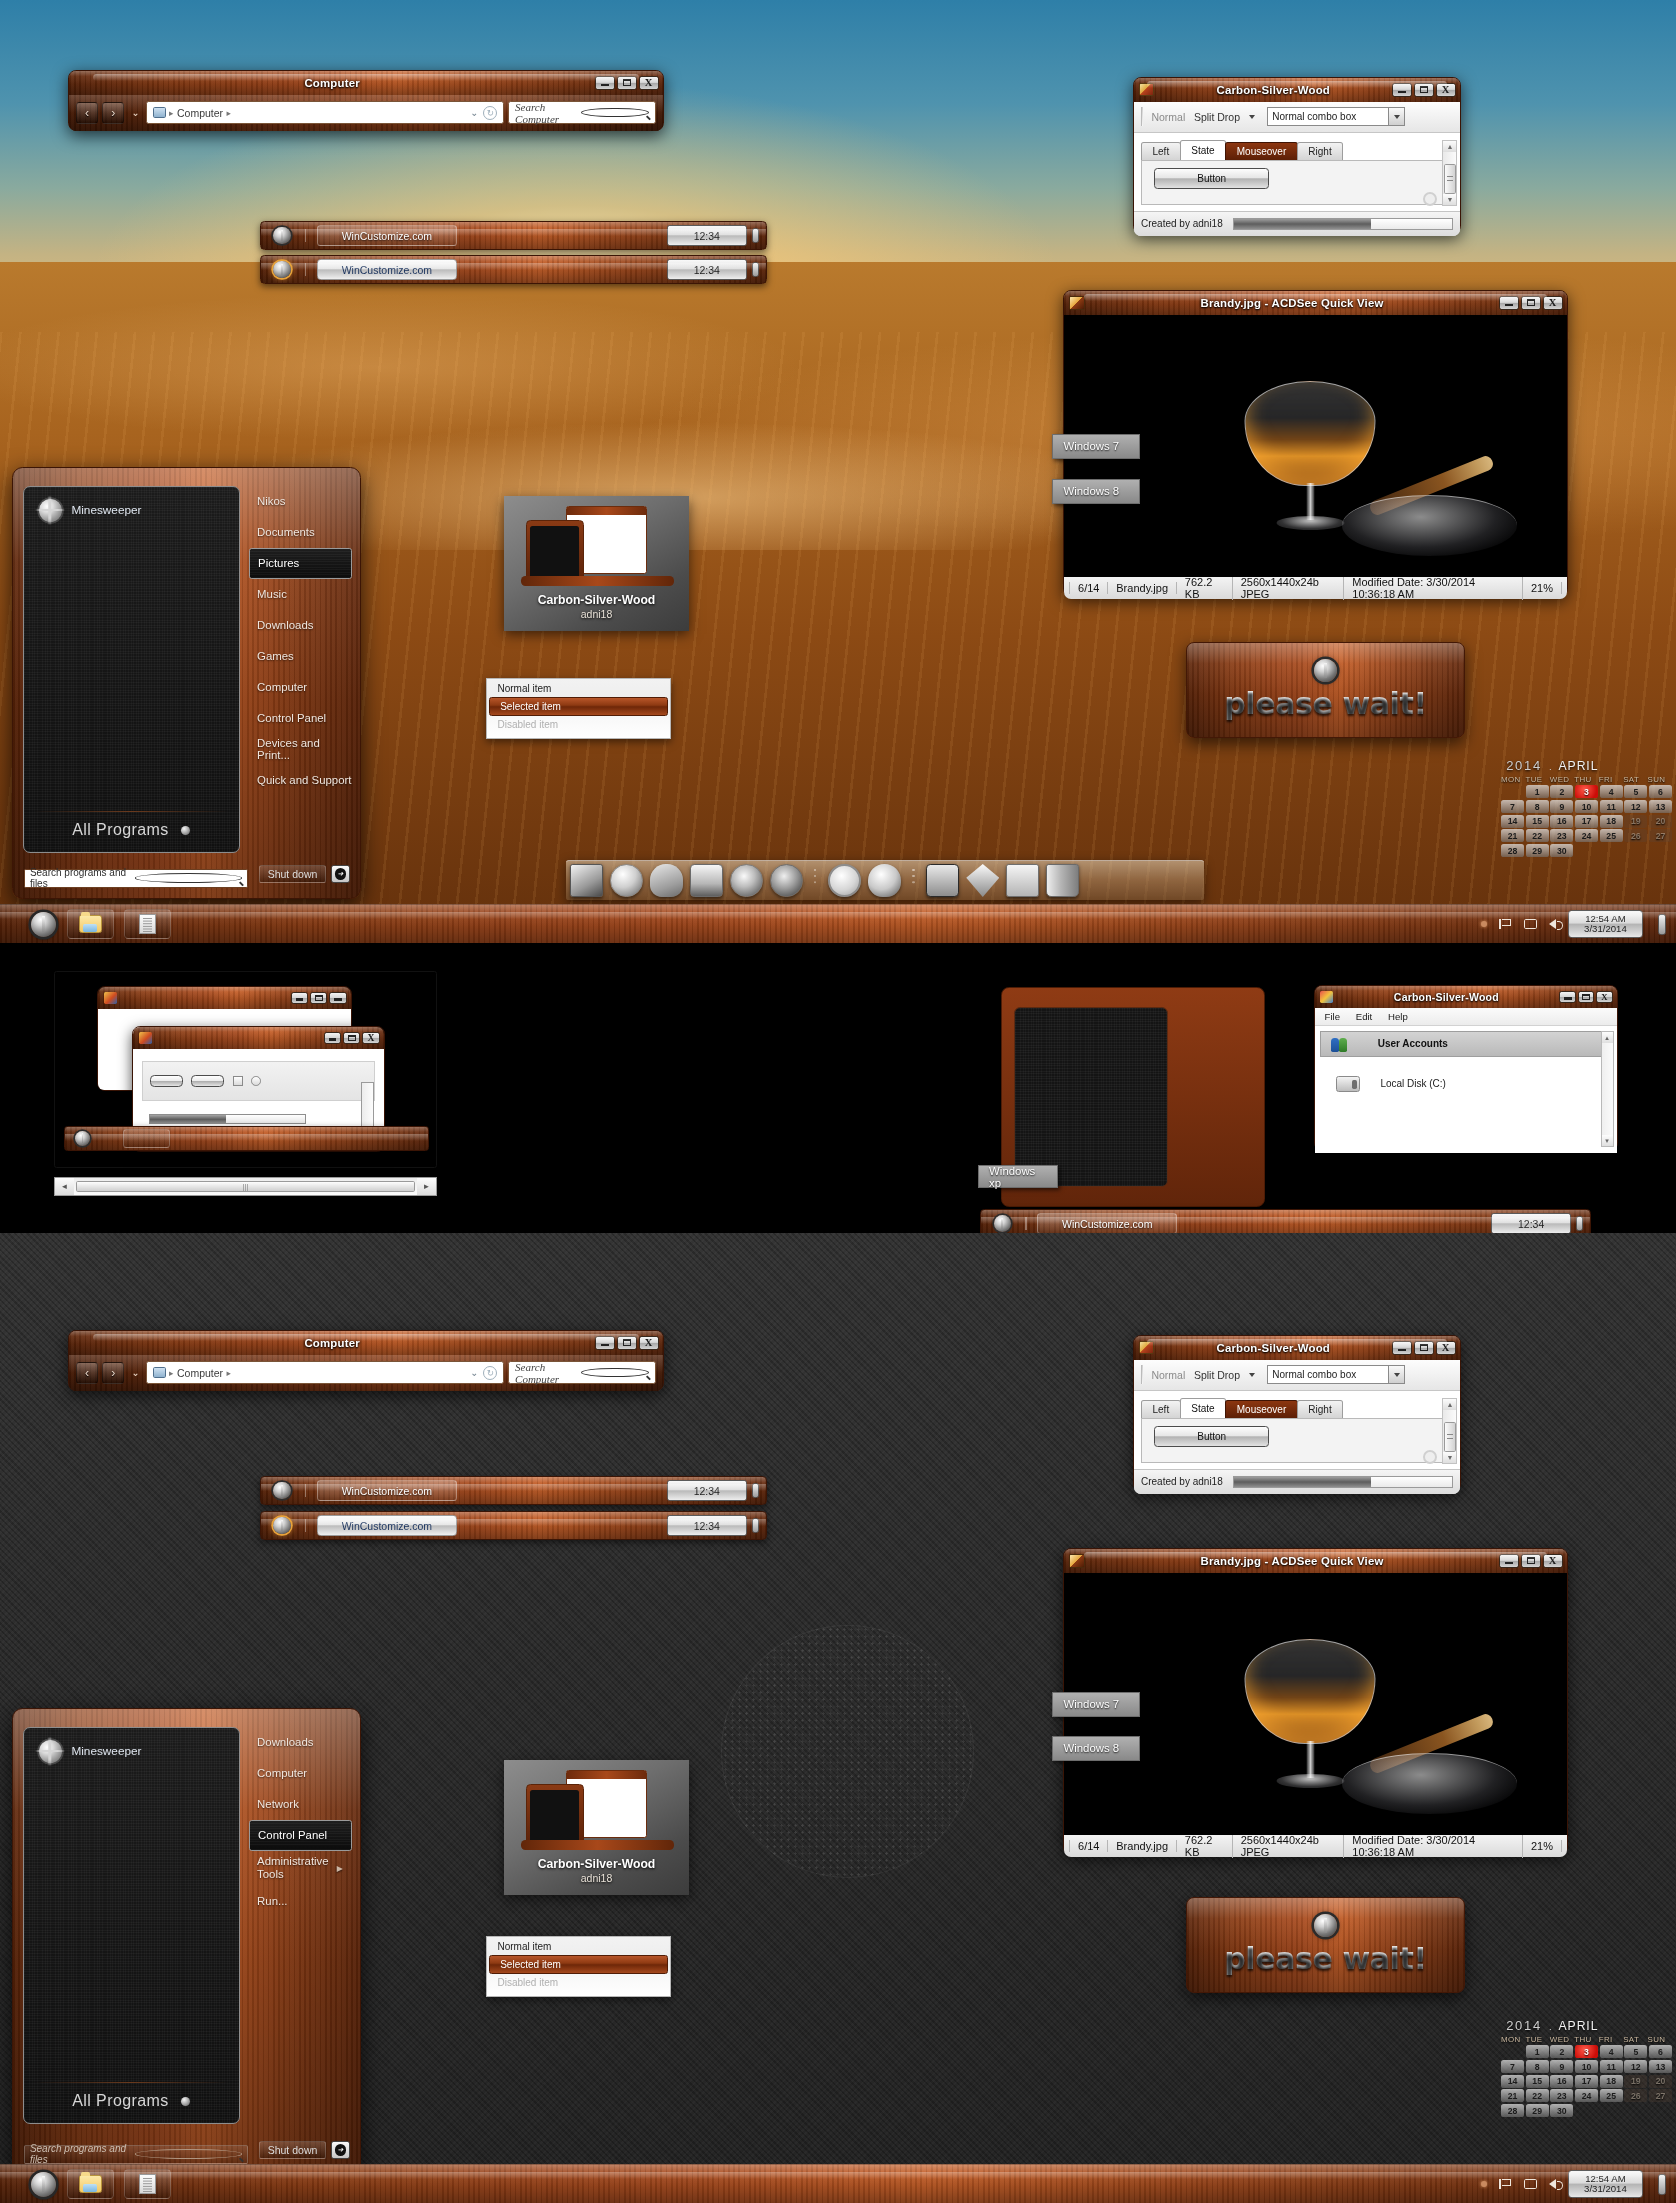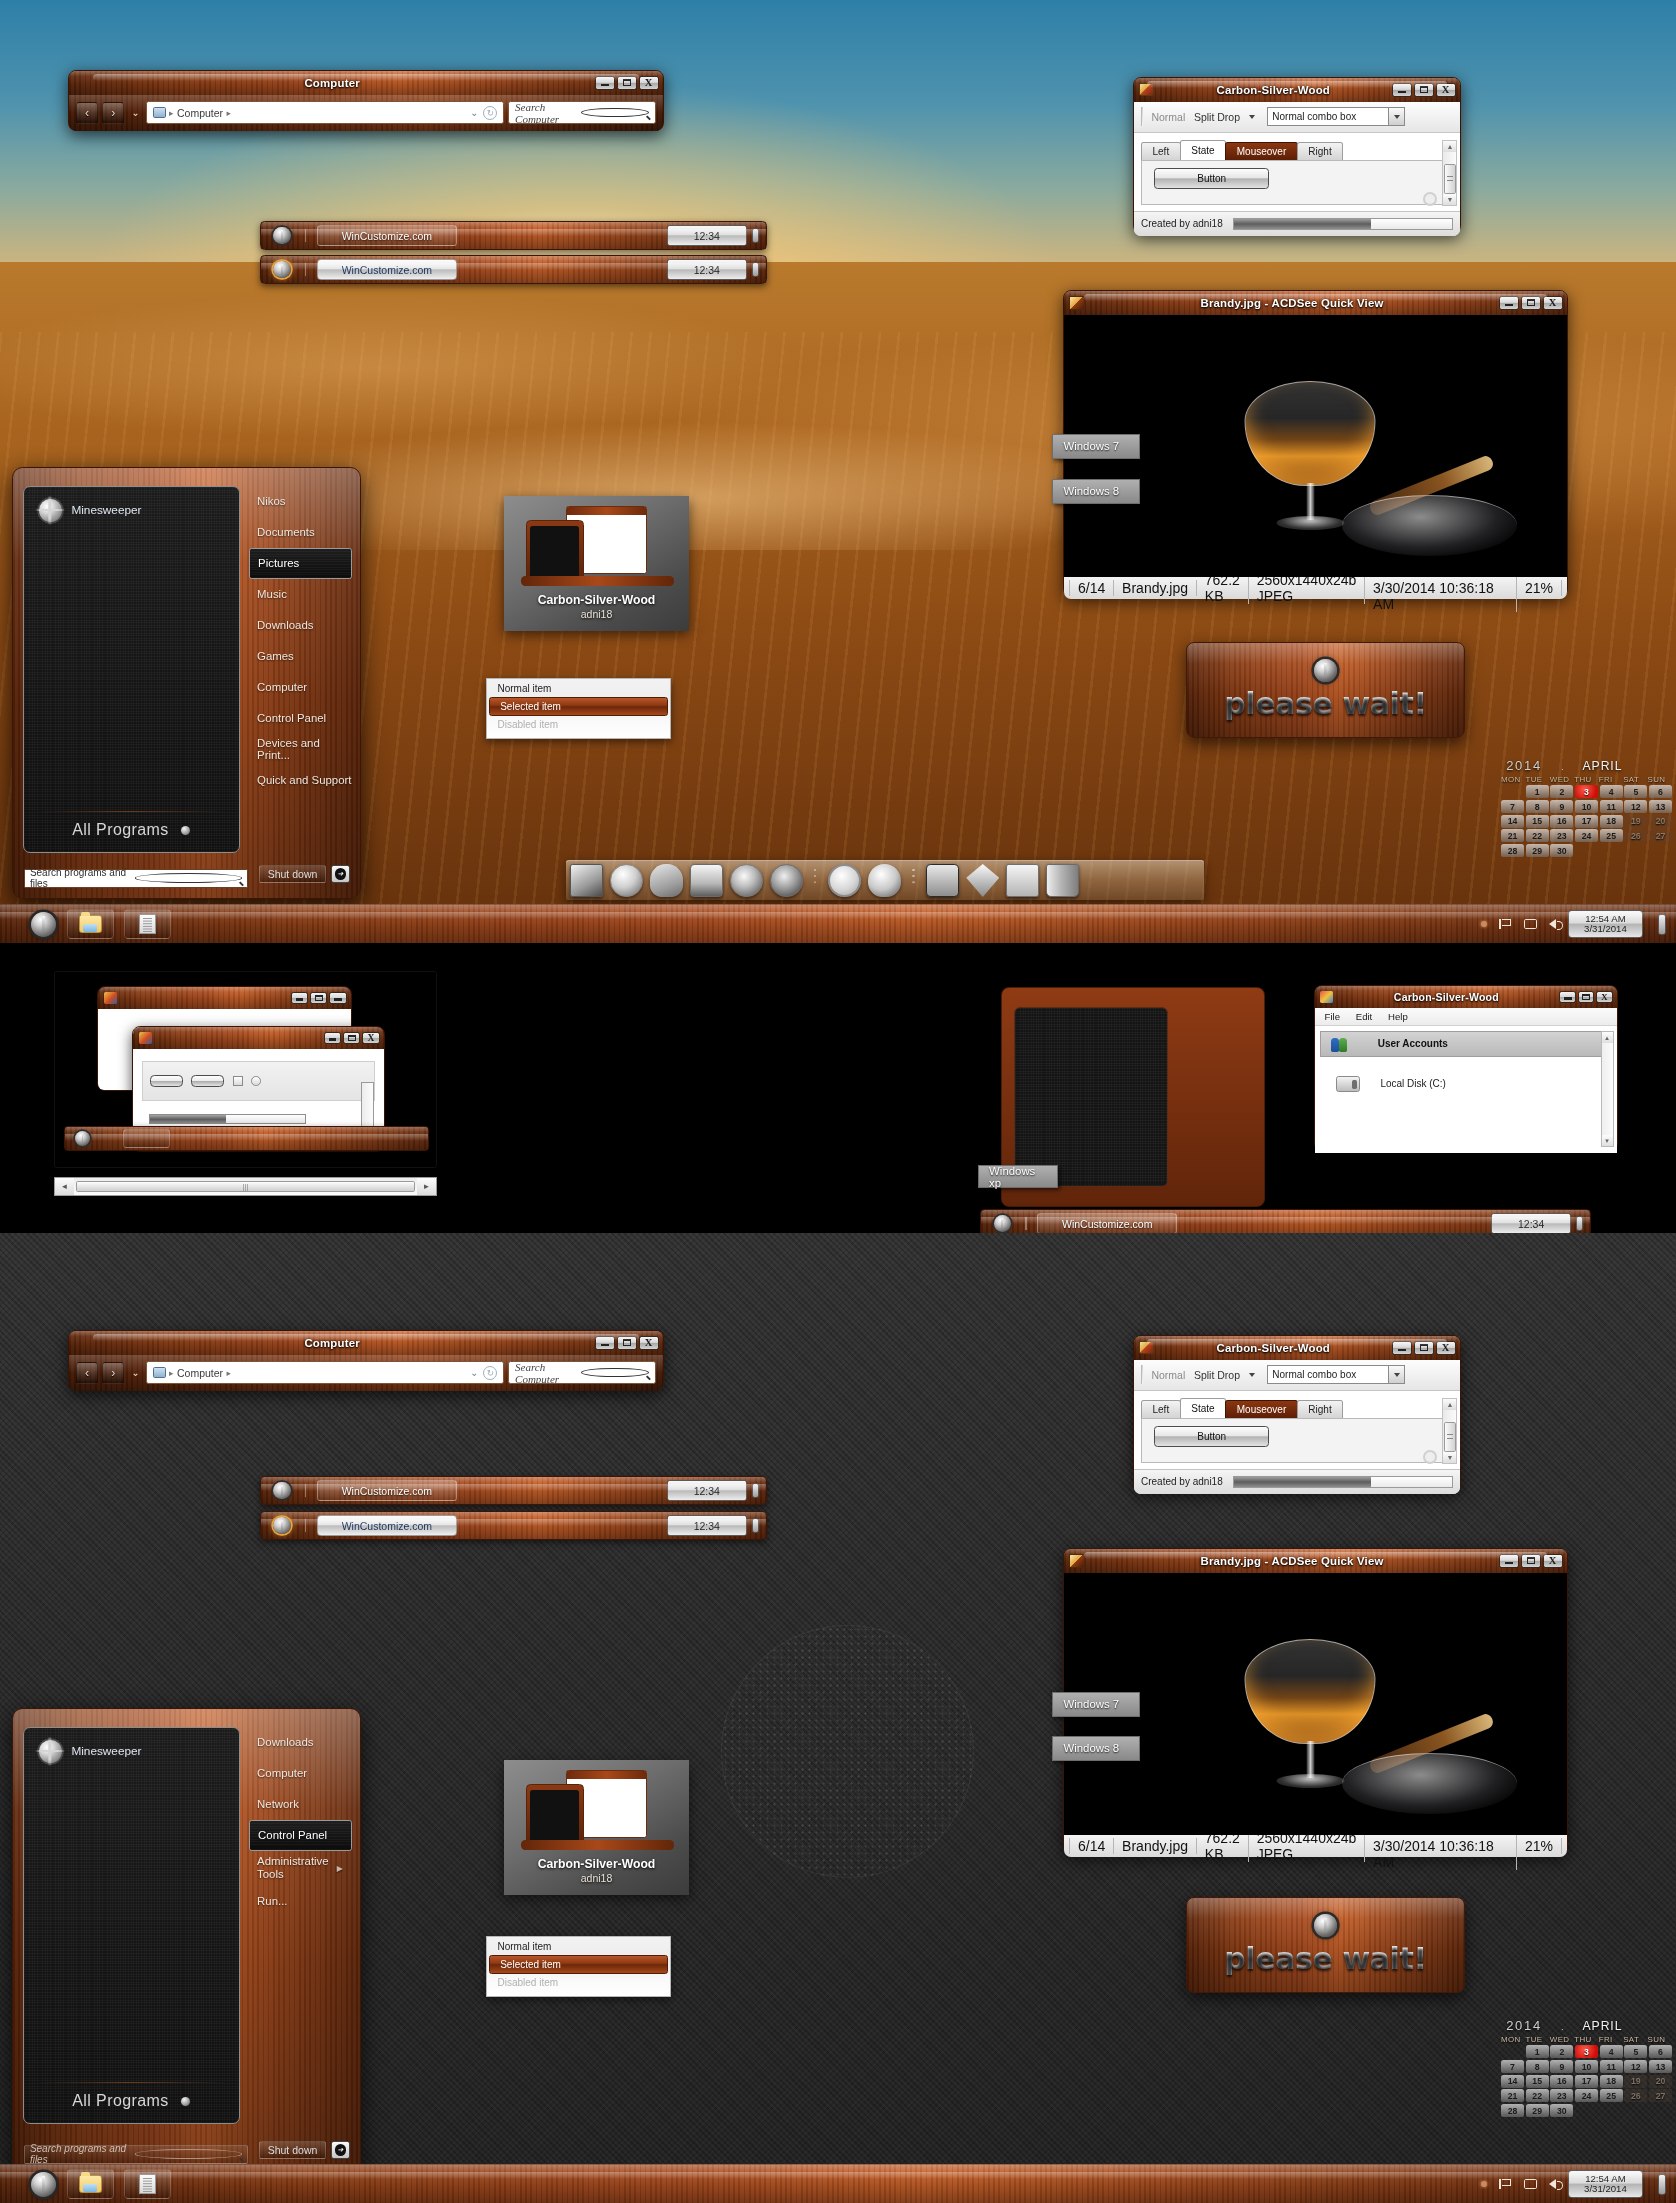--- a/index.html
+++ b/index.html
@@ -132,21 +132,21 @@
   .csw-status .st-txt { font-size:10px; color:#222; }
   .prog { flex:1; height:12.2px; border:0.9px solid #9a9a9a; background:linear-gradient(180deg,#fff,#eaeaea); }
   .prog i { display:block; height:100%; background:linear-gradient(180deg,#9d9d9d,#5e5e5e 50%,#8e8e8e); }
 
   
   .acdsee { width:505px; height:307px; }
   .acd-ico { width:15.7px;height:14px;margin-left:5.2px;border-radius:1.7px;
      background:linear-gradient(135deg,#fde8b0,#e6a63c 48%,#8c3a12 50%,#4d1c06); border:0.9px solid #4a2a0c; }
   .acd-canvas { height:262px; background:#000; position:relative; overflow:hidden; }
   .acd-status { height:22px; background:linear-gradient(180deg,#f4f4f4,#dadada); border-radius:0 0 7px 7px;
-     display:flex; align-items:center; padding:0 5.2px; font-size:14px; color:#111; }
+     display:flex; align-items:center; padding:0 5.2px; font-size:11px; color:#111; }
   .acd-status span { padding:0 7.9px; border-right:0.9px solid #b5b5b5; }
   .acd-status span:first-child { border-left:0.9px solid #b5b5b5; }
 
   
   .glass { position:absolute; left:49%; top:8%; transform:translateX(-50%); width:131px; height:218px; }
   .glass-bowl { position:absolute; left:0; top:45px; width:131px; height:105px; border-radius:50% 50% 46% 46%/38% 38% 62% 62%;
      background:linear-gradient(180deg, rgba(255,255,255,.20) 0%, rgba(210,210,215,.18) 35%, rgba(150,90,30,.75) 56%, rgba(230,150,40,.95) 72%, rgba(120,60,15,.9) 100%);
      border:1.7px solid rgba(255,255,255,.55); box-shadow:inset 0 -12.2px 19px rgba(255,170,50,.6); }
   .glass-stem { position:absolute; left:50%; top:147px; width:8.7px; height:37px; margin-left:-4.4px;
      background:linear-gradient(90deg,rgba(255,255,255,.15),rgba(255,255,255,.8),rgba(255,255,255,.15)); }
@@ -236,21 +236,21 @@
   .pw-orb:after { content:""; position:absolute; left:50%; top:18%; width:2.2px; height:64%; margin-left:-1.1px;
      background:linear-gradient(#f4f4f4,#888); }
   .pw-txt { font-size:30px; font-weight:bold; letter-spacing:-0.4px;
      font-family:"DejaVu Sans", sans-serif;
      background:linear-gradient(180deg,#ffffff 0%,#e2e2e2 40%,#9a9a9a 52%,#f0f0f0 100%);
      -webkit-background-clip:text; background-clip:text; color:transparent;
      text-shadow:0 1.7px 2.6px rgba(0,0,0,.75); }
 
   
   .calendar { position:absolute; width:171px; }
-  .cal-head { display:flex; gap:19px; align-items:baseline; padding-left:5.2px;text-align:center; }
+  .cal-head { display:flex; gap:7px; align-items:baseline; padding-left:5.2px;text-align:center; }
   .cal-year { font-size:13px; color:#cfcfcf; letter-spacing:1.7px; text-shadow:0 0.9px 2.6px #000; }
   .cal-dot { font-size:9.6px; color:#cfcfcf; }
   .cal-month { font-size:12.2px; color:#f2f2f2; letter-spacing:0.9px; text-shadow:0 0.9px 2.6px #000; }
   .cal-dows { display:grid; grid-template-columns:repeat(7,1fr); margin-top:1.7px; }
   .cal-dows div { font-size:7.9px; color:#c9b79f; letter-spacing:0.4px; text-shadow:0 0.9px 1.7px #000; }
   .cal-grid { display:grid; grid-template-columns:repeat(7,1fr); gap:1.7px; margin-top:1.7px; }
   .cal-cell { height:13px; display:flex; align-items:center; justify-content:center; font-size:8.7px; font-weight:bold;
      border-radius:2.6px; color:#fff; text-shadow:0 0.9px 1.7px #000; }
   .cal-cell.on { background:linear-gradient(180deg,rgba(225,225,225,.75),rgba(120,120,120,.6)); color:#1b1b1b; text-shadow:none; }
   .cal-cell.off { background:rgba(90,70,55,.30); color:rgba(230,215,195,.45); }

